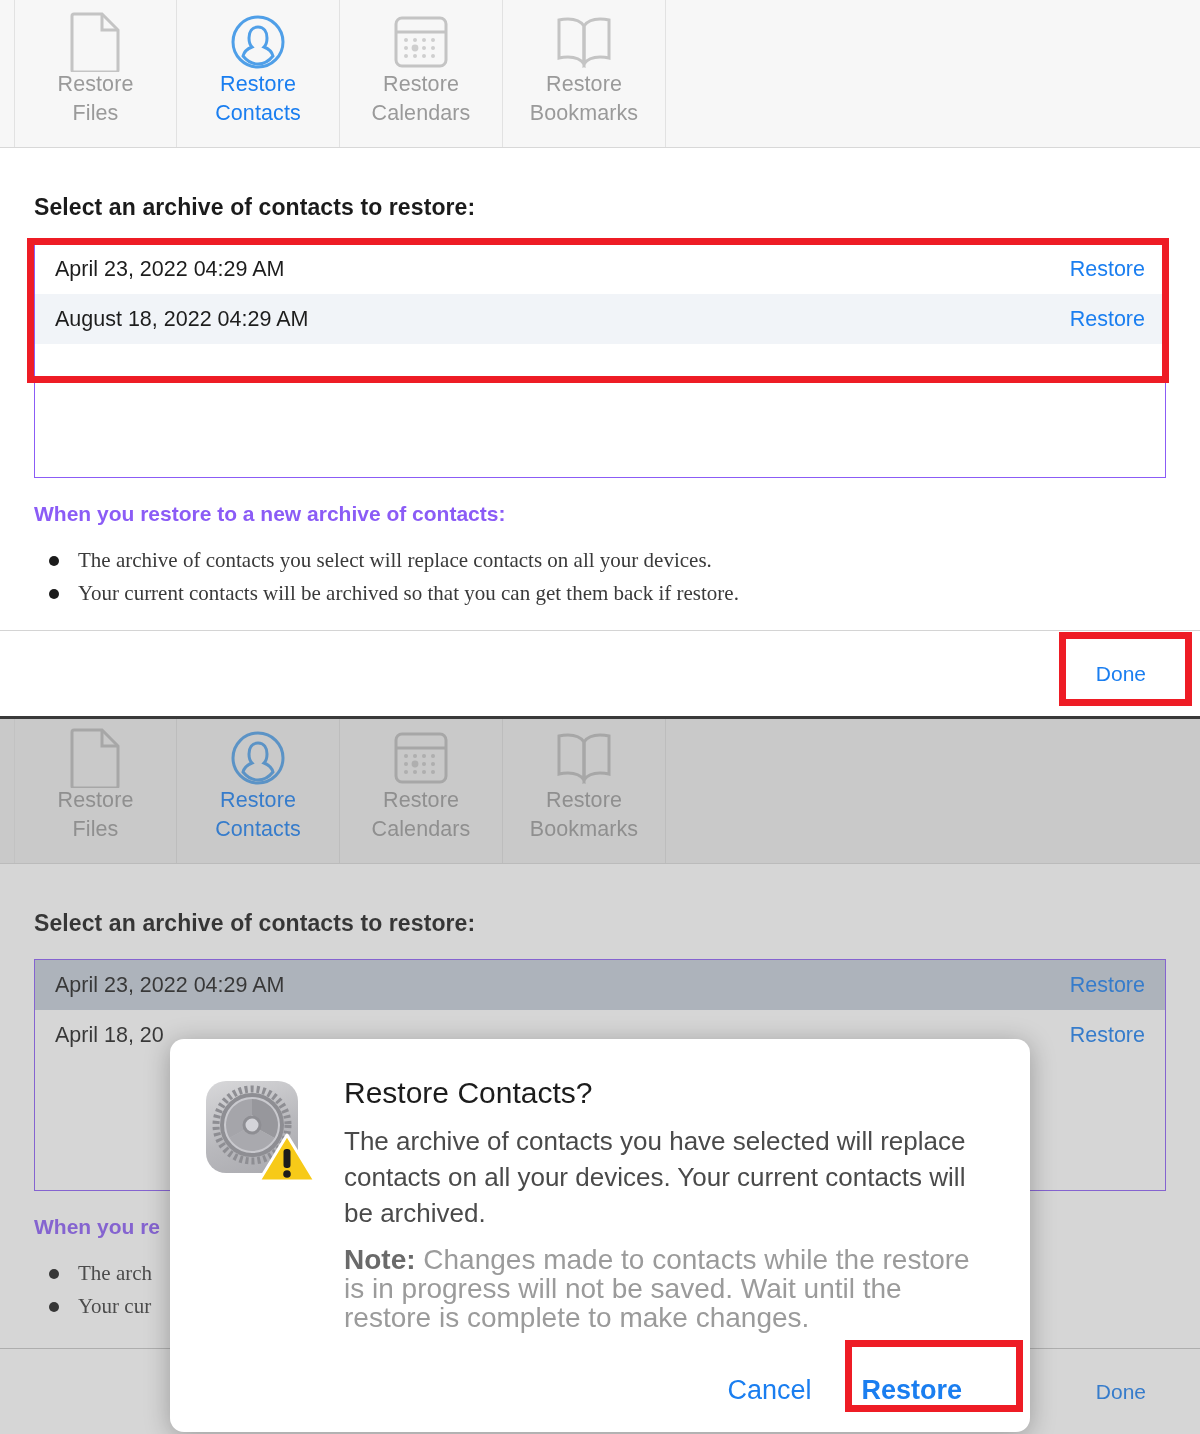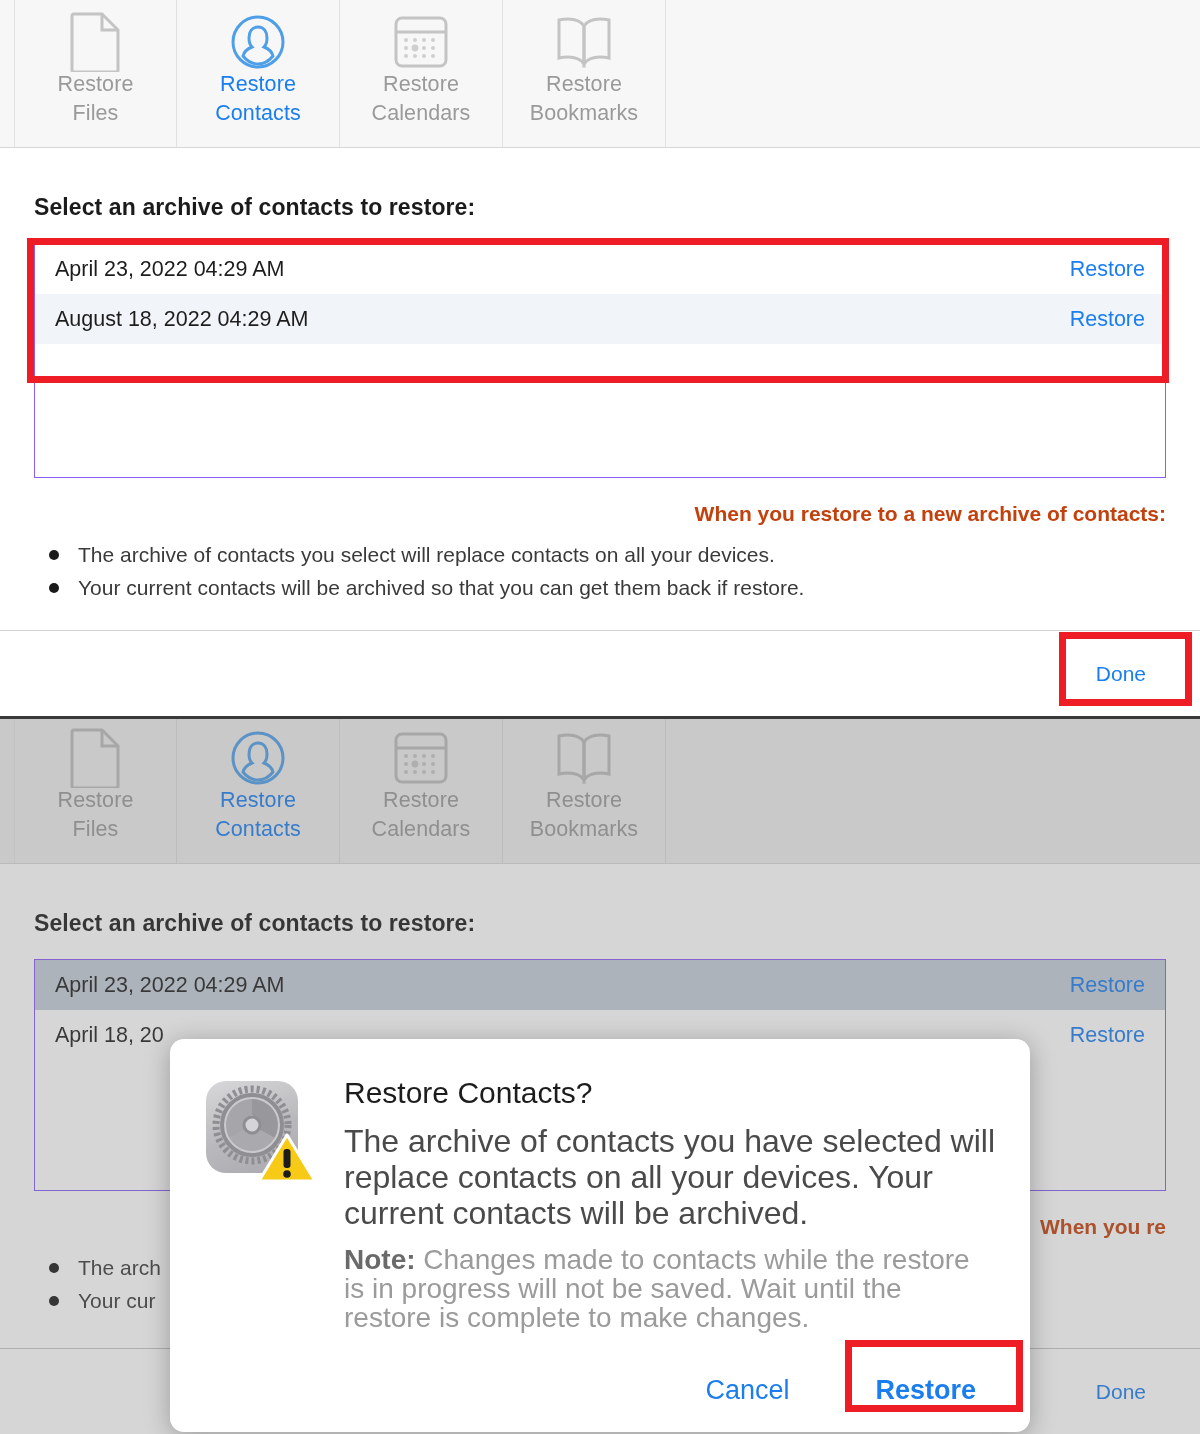--- a/index.html
+++ b/index.html
@@ -68,25 +68,24 @@
   }
   .archive-row.alt { background: #f1f4f8; }
   .archive-row .restore-link {
     color: #1a7ef0;
     font-size: 21.5px;
   }
 
   .notes-heading {
     font-size: 21px;
     font-weight: bold;
-    color: #c2410c;
+    color: #8b5cf6;
     margin-top: 24px;
-    text-align: right;
-  }
-  .note-list { list-style: none; margin-top: 12px; }
+  }
+  .note-list { list-style: none; margin-top: 18px; font-family: Liberation Serif, serif; }
   .note-list li {
     position: relative;
     padding-left: 44px;
     font-size: 21px;
     line-height: 33px;
     color: #3a3a3a;
   }
   .note-list li::before {
     content: "";
     position: absolute;
@@ -149,37 +148,36 @@
   .modal-body { display: flex; padding: 34px 34px 0 36px; }
   .modal-icon { width: 108px; flex: 0 0 108px; position: relative; margin-top: 8px; }
   .modal-text { padding-left: 30px; flex: 1; }
   .modal-title {
     font-size: 30px;
     color: #1c1c1c;
     line-height: 40px;
     margin-bottom: 10px;
   }
   .modal-msg {
-    font-size: 32px;
+    font-size: 26px;
     line-height: 36px;
     color: #4a4a4a;
   }
   .modal-note {
     font-size: 28px;
     line-height: 29px;
     color: #9b9b9b;
     margin-top: 14px;
   }
   .modal-note b { color: #6a6a6a; }
   .modal-actions {
     position: absolute;
-    right: 26px; bottom: 14px;
+    right: 40px; bottom: 14px;
     display: flex;
     align-items: center;
-    gap: 36px;
   }
   .btn-cancel {
     font-size: 27px;
     color: #1a7ef0;
     padding: 12px 22px;
   }
   .btn-restore {
     font-size: 27px;
     color: #1a7ef0;
     font-weight: bold;

